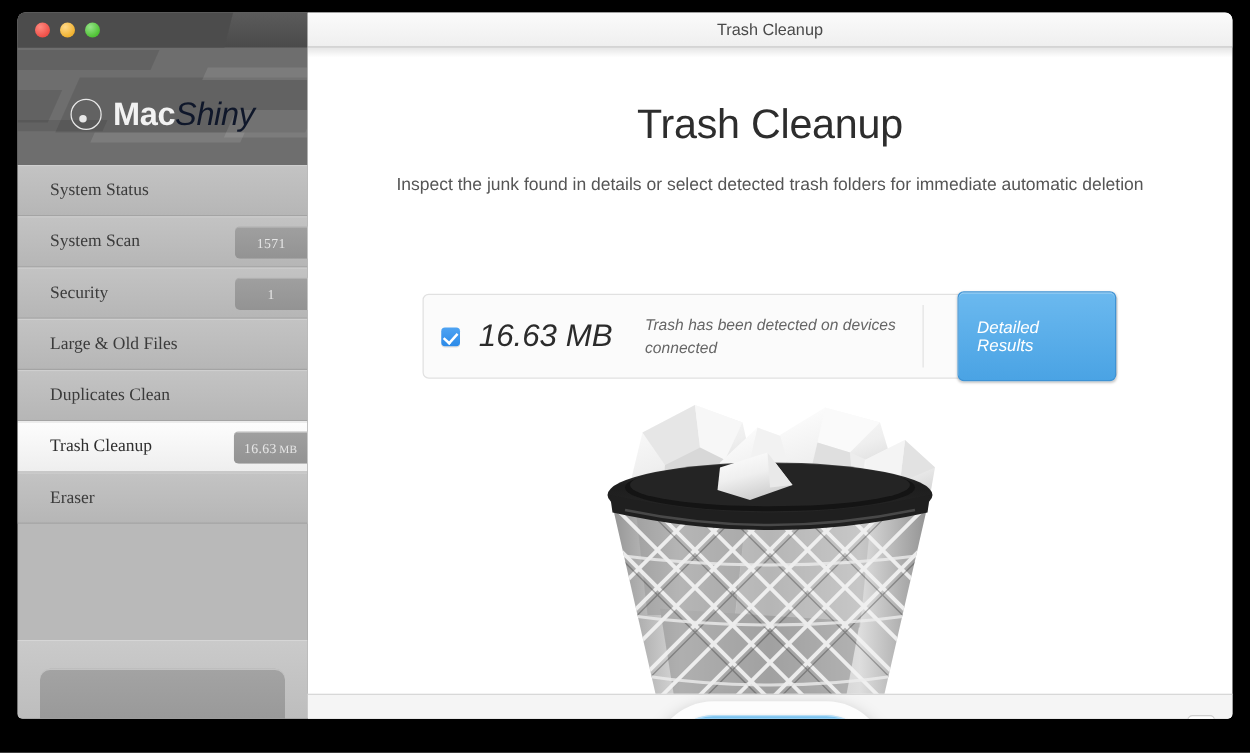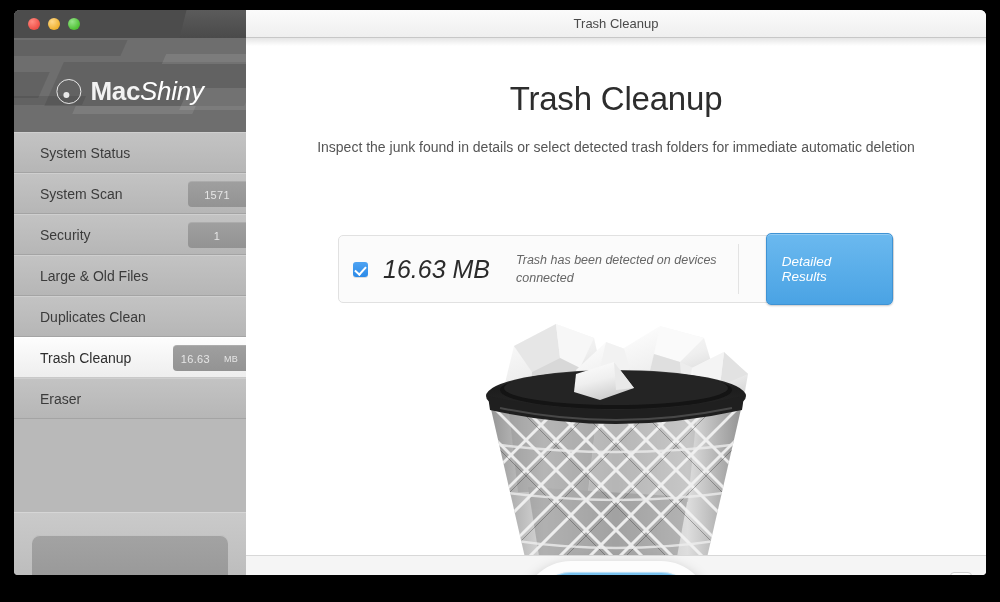--- a/index.html
+++ b/index.html
@@ -68,24 +68,24 @@
     width: 25px; height: 25px; border-radius: 50%;
     border: 1.6px solid #e8e8e8;
     position: relative;
   }
   #logo-mark:after{
     content:""; position:absolute; left:6px; top:12px;
     width:6px; height:6px; border-radius:50%; background:#e8e8e8;
   }
   #brand-name { font-size: 26px; color: #f2f2f2; letter-spacing: -0.3px; }
   #brand-name .b { font-weight: 700; }
-  #brand-name .i { font-weight: 400; font-style: italic; color:#ffffff; }
-
-  
-  #sidebar-nav { position: absolute; left:0; top:122px; width: 232px; }
+  #brand-name .i { font-weight: 400; font-style: italic; color:#0f172a; }
+
+  
+  #sidebar-nav { position: absolute; left:0; top:122px; width: 232px; font-family: Liberation Serif, serif; }
   .nav-item {
     position: relative;
     height: 41px;
     display: flex; align-items: center;
     padding-left: 26px;
     background: linear-gradient(180deg,#c3c3c3 0%,#b6b6b6 100%);
     border-top: 1px solid #cfcfcf;
     border-bottom: 1px solid #a4a4a4;
     font-size: 14px; color: #3b3b3b;
   }
@@ -99,21 +99,21 @@
     position: absolute; right: -4px; top: 7px;
     min-width: 62px; height: 26px;
     background: linear-gradient(180deg,#9f9f9f 0%,#939393 100%);
     border-radius: 4px;
     border-top:1px solid #acacac;
     color: #e6e6e6; font-size: 11px;
     display:flex; align-items:center; justify-content:center;
     padding: 0 12px 0 8px;
     letter-spacing: 0.3px;
   }
-  .nav-badge .u { font-size: 9px; margin-left: 14px; }
+  .nav-badge .u { font-size: 9px; margin-left: 2px; }
 
   
   #sidebar-foot {
     position: absolute; left:0; bottom:0; width:232px; height: 63px;
     background: linear-gradient(180deg,#cacaca 0%,#bdbdbd 100%);
     border-top: 1px solid #d6d6d6;
   }
   #sidebar-foot-panel {
     position:absolute; left:18px; right:18px; bottom:-2px; height: 42px;
     background: linear-gradient(180deg,#a3a3a3 0%,#999999 100%);

